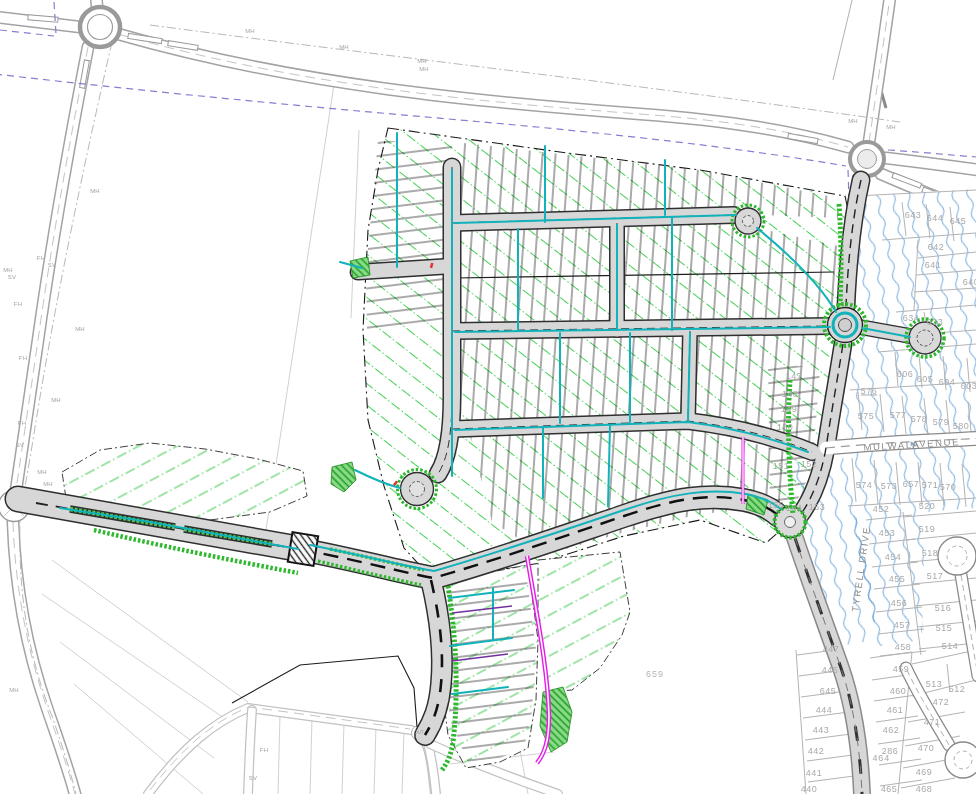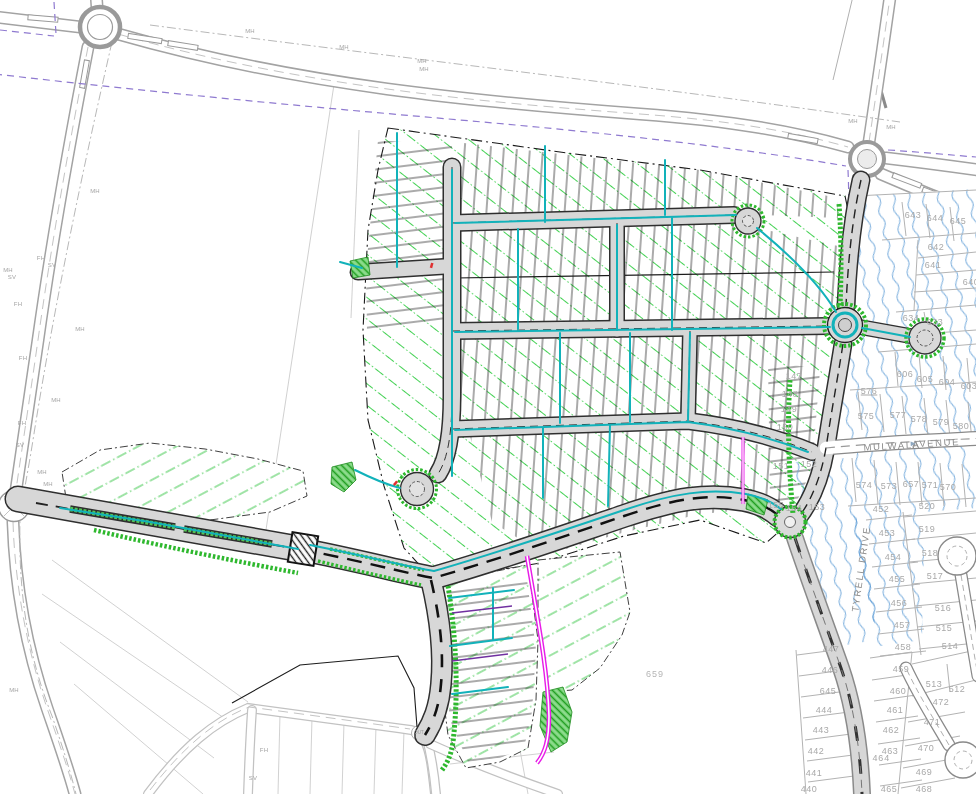--- a/index.html
+++ b/index.html
@@ -456,21 +456,21 @@
       <div class="lbl k-n" style="left: 828px; top: 691px; transform: translate(-50%, -50%) rotate(0deg);">645</div>
       <div class="lbl k-n" style="left: 824px; top: 710px; transform: translate(-50%, -50%) rotate(0deg);">444</div>
       <div class="lbl k-n" style="left: 821px; top: 730px; transform: translate(-50%, -50%) rotate(0deg);">443</div>
       <div class="lbl k-n" style="left: 816px; top: 751px; transform: translate(-50%, -50%) rotate(0deg);">442</div>
       <div class="lbl k-n" style="left: 814px; top: 773px; transform: translate(-50%, -50%) rotate(0deg);">441</div>
       <div class="lbl k-n" style="left: 809px; top: 789px; transform: translate(-50%, -50%) rotate(0deg);">440</div>
       <div class="lbl k-n" style="left: 901px; top: 669px; transform: translate(-50%, -50%) rotate(0deg);">459</div>
       <div class="lbl k-n" style="left: 898px; top: 691px; transform: translate(-50%, -50%) rotate(0deg);">460</div>
       <div class="lbl k-n" style="left: 895px; top: 710px; transform: translate(-50%, -50%) rotate(0deg);">461</div>
       <div class="lbl k-n" style="left: 891px; top: 730px; transform: translate(-50%, -50%) rotate(0deg);">462</div>
-      <div class="lbl k-n" style="left: 890px; top: 751px; transform: translate(-50%, -50%) rotate(0deg);">463</div>
+      <div class="lbl k-n" style="left: 890px; top: 751px; transform: translate(-50%, -50%) rotate(0deg);">286</div>
       <div class="lbl k-n" style="left: 881px; top: 759px; transform: translate(-50%, -50%) rotate(0deg); font-family: Liberation Mono, monospace;">464</div>
       <div class="lbl k-n" style="left: 889px; top: 789px; transform: translate(-50%, -50%) rotate(0deg);">465</div>
       <div class="lbl k-n" style="left: 934px; top: 684px; transform: translate(-50%, -50%) rotate(0deg);">513</div>
       <div class="lbl k-n" style="left: 957px; top: 689px; transform: translate(-50%, -50%) rotate(0deg);">512</div>
       <div class="lbl k-n" style="left: 941px; top: 702px; transform: translate(-50%, -50%) rotate(0deg);">472</div>
       <div class="lbl k-n" style="left: 932px; top: 722px; transform: translate(-50%, -50%) rotate(0deg);">471</div>
       <div class="lbl k-n" style="left: 926px; top: 748px; transform: translate(-50%, -50%) rotate(0deg);">470</div>
       <div class="lbl k-n" style="left: 924px; top: 772px; transform: translate(-50%, -50%) rotate(0deg);">469</div>
       <div class="lbl k-n" style="left: 924px; top: 789px; transform: translate(-50%, -50%) rotate(0deg);">468</div>
       <div class="lbl k-n" style="left: 794px; top: 376px; transform: translate(-50%, -50%) rotate(0deg);">147</div>

